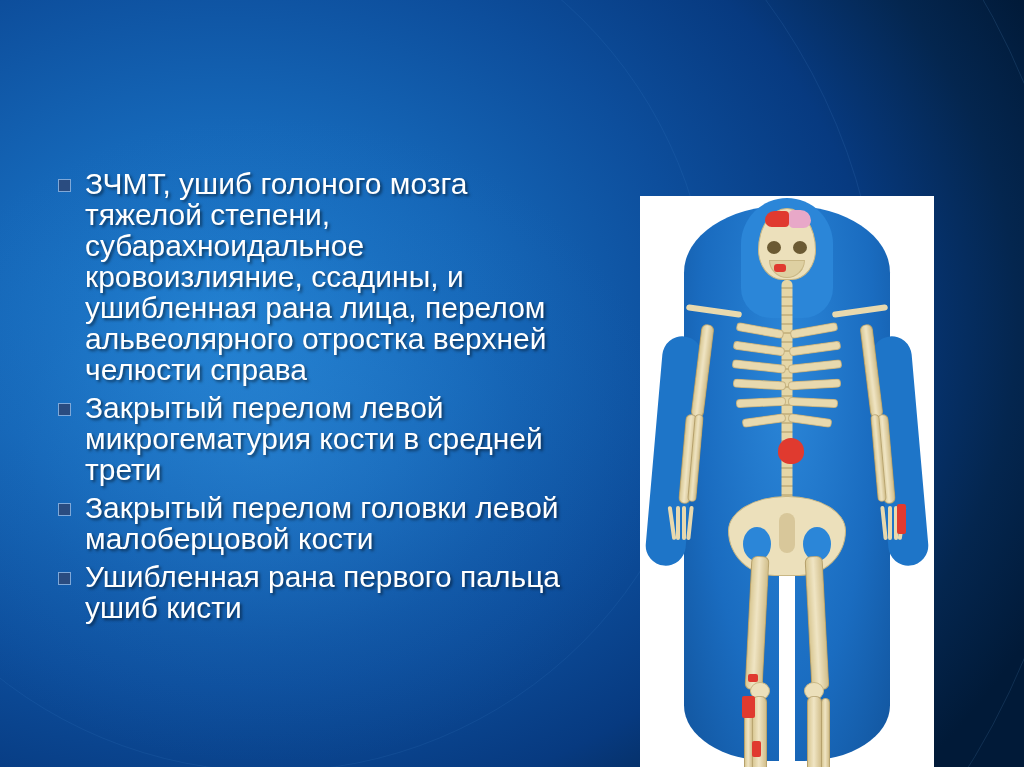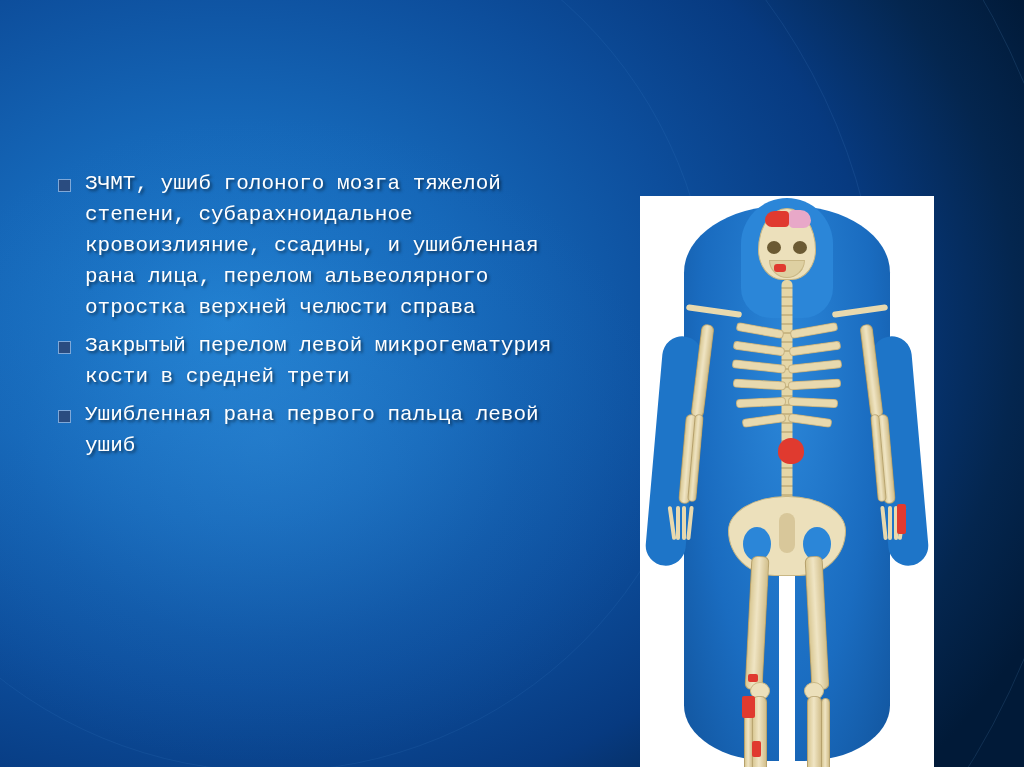--- a/index.html
+++ b/index.html
@@ -80,24 +80,24 @@
     width: 11px;
     height: 11px;
     background: #2a4c80;
     border: 1px solid #7fa8d8;
     margin-top: 11px;
     margin-right: 14px;
   }
   .bullet-text {
     flex: 1 1 auto;
     color: #ffffff;
-    font-size: 21px;
+    font-size: 30px;
     line-height: 31px;
     text-shadow: 2px 2px 3px rgba(0,0,0,0.5);
-    font-family: Liberation Mono, monospace;
+    font-family: Liberation Sans, sans-serif;
   }
 
   
   .figure-panel {
     position: absolute;
     left: 640px;
     top: 196px;
     width: 294px;
     height: 571px;
     background: #ffffff;
@@ -312,21 +312,25 @@
     <li class="bullet-row">
       <span class="bullet-marker"></span>
       <span class="bullet-text">ЗЧМТ, ушиб голоного мозга тяжелой степени, субарахноидальное кровоизлияние, ссадины, и ушибленная рана лица, перелом альвеолярного отростка верхней челюсти справа</span>
     </li>
     <li class="bullet-row">
       <span class="bullet-marker"></span>
       <span class="bullet-text">Закрытый перелом левой микрогематурия кости в средней трети</span>
     </li>
     <li class="bullet-row">
       <span class="bullet-marker"></span>
-      <span class="bullet-text">Ушибленная рана первого пальца левой ушиб</span>
+      <span class="bullet-text">Закрытый перелом головки левой малоберцовой кости</span>
+    </li>
+    <li class="bullet-row">
+      <span class="bullet-marker"></span>
+      <span class="bullet-text">Ушибленная рана первого пальца ушиб кисти</span>
     </li>
   </ul>
 
   <div class="figure-panel">
     <div class="fig-inner">
 
       <div class="body-silhouette"></div>
       <div class="sil-head"></div>
       <div class="sil-arm left"></div>
       <div class="sil-arm right"></div>

